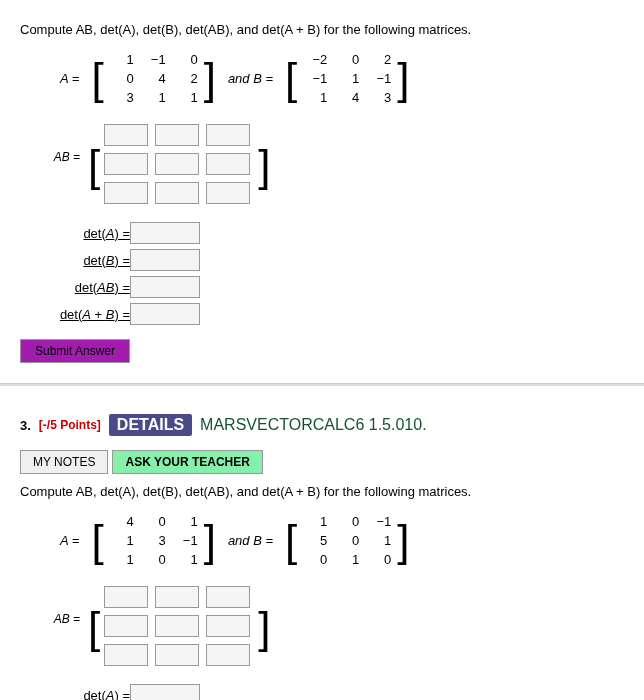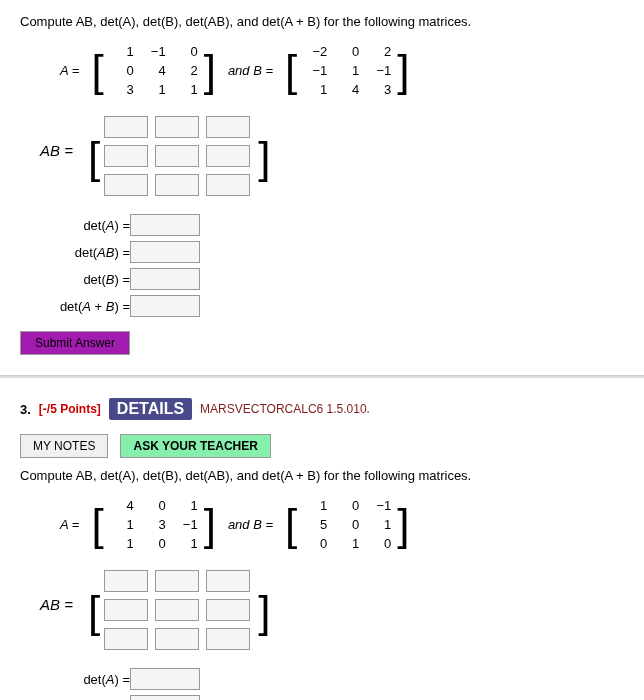--- a/index.html
+++ b/index.html
@@ -5,21 +5,21 @@
     * { box-sizing: border-box; margin: 0; padding: 0; }
     body {
       font-family: Arial, sans-serif;
       font-size: 13px;
       background: #fff;
       color: #000;
       width: 644px;
       min-height: 700px;
     }
     .problem-section {
-      padding: 14px 20px 10px 20px;
+      padding: 22px 20px 10px 20px;
       border-bottom: 1px solid #ccc;
     }
     .problem-header {
       display: flex;
       align-items: center;
       gap: 8px;
       margin-bottom: 8px;
       padding: 6px 0;
     }
     .problem-number {
@@ -28,26 +28,26 @@
     }
     .details-badge {
       background: #4a4a8a;
       color: #fff;
       padding: 2px 8px;
       font-size: 16px;
       font-weight: bold;
       border-radius: 2px;
     }
     .problem-code {
-      font-size: 12px;
-      color: #7f1d1d;
+      font-size: 16px;
+      color: #14532d;
     }
     .tabs-row {
       display: flex;
-      gap: 8px;
+      gap: 0;
       margin-bottom: 10px;
     }
     .tab-btn {
       border: 1px solid #999;
       background: #f0f0f0;
       padding: 4px 12px;
       font-size: 12px;
       cursor: pointer;
       margin-right: 4px;
     }
@@ -104,25 +104,25 @@
       font-style: italic;
     }
     .ab-section {
       display: flex;
       align-items: flex-start;
       gap: 8px;
       margin-bottom: 12px;
       margin-left: 20px;
     }
     .ab-label {
-      font-size: 15px;
+      font-size: 12px;
       font-style: italic;
       padding-top: 28px;
       min-width: 40px;
-      text-align: left;
+      text-align: right;
     }
     .ab-grid-container {
       display: flex;
       align-items: center;
     }
     .ab-grid {
       display: grid;
       grid-template-columns: repeat(3, 48px);
       grid-template-rows: repeat(3, 26px);
       gap: 3px;
@@ -137,20 +137,21 @@
       text-align: center;
     }
     .det-section {
       margin-left: 20px;
       margin-bottom: 8px;
     }
     .det-row {
       display: flex;
       align-items: center;
       margin-bottom: 5px;
+      text-decoration: underline;
     }
     .det-label {
       font-size: 13px;
       min-width: 90px;
       text-align: right;
     }
     .det-input {
       width: 70px;
       height: 22px;
       border: 1px solid #999;
@@ -236,25 +237,25 @@
       <span class="matrix-bracket-right">]</span>
     </div>
   </div>
 
   <div class="det-section">
     <div class="det-row">
       <span class="det-label">det(<em>A</em>) =</span>
       <input class="det-input" type="text" style="">
     </div>
     <div class="det-row">
+      <span class="det-label">det(<em>B</em>) =</span>
+      <input class="det-input" type="text" style="">
+    </div>
+    <div class="det-row">
       <span class="det-label">det(<em>AB</em>) =</span>
-      <input class="det-input" type="text" style="">
-    </div>
-    <div class="det-row">
-      <span class="det-label">det(<em>B</em>) =</span>
       <input class="det-input" type="text" style="">
     </div>
     <div class="det-row">
       <span class="det-label">det(<em>A</em> + <em>B</em>) =</span>
       <input class="det-input" type="text" style="">
     </div>
   </div>
 
   <div style="margin-top:8px; margin-bottom:6px;">
     <button class="submit-btn">Submit Answer</button>

